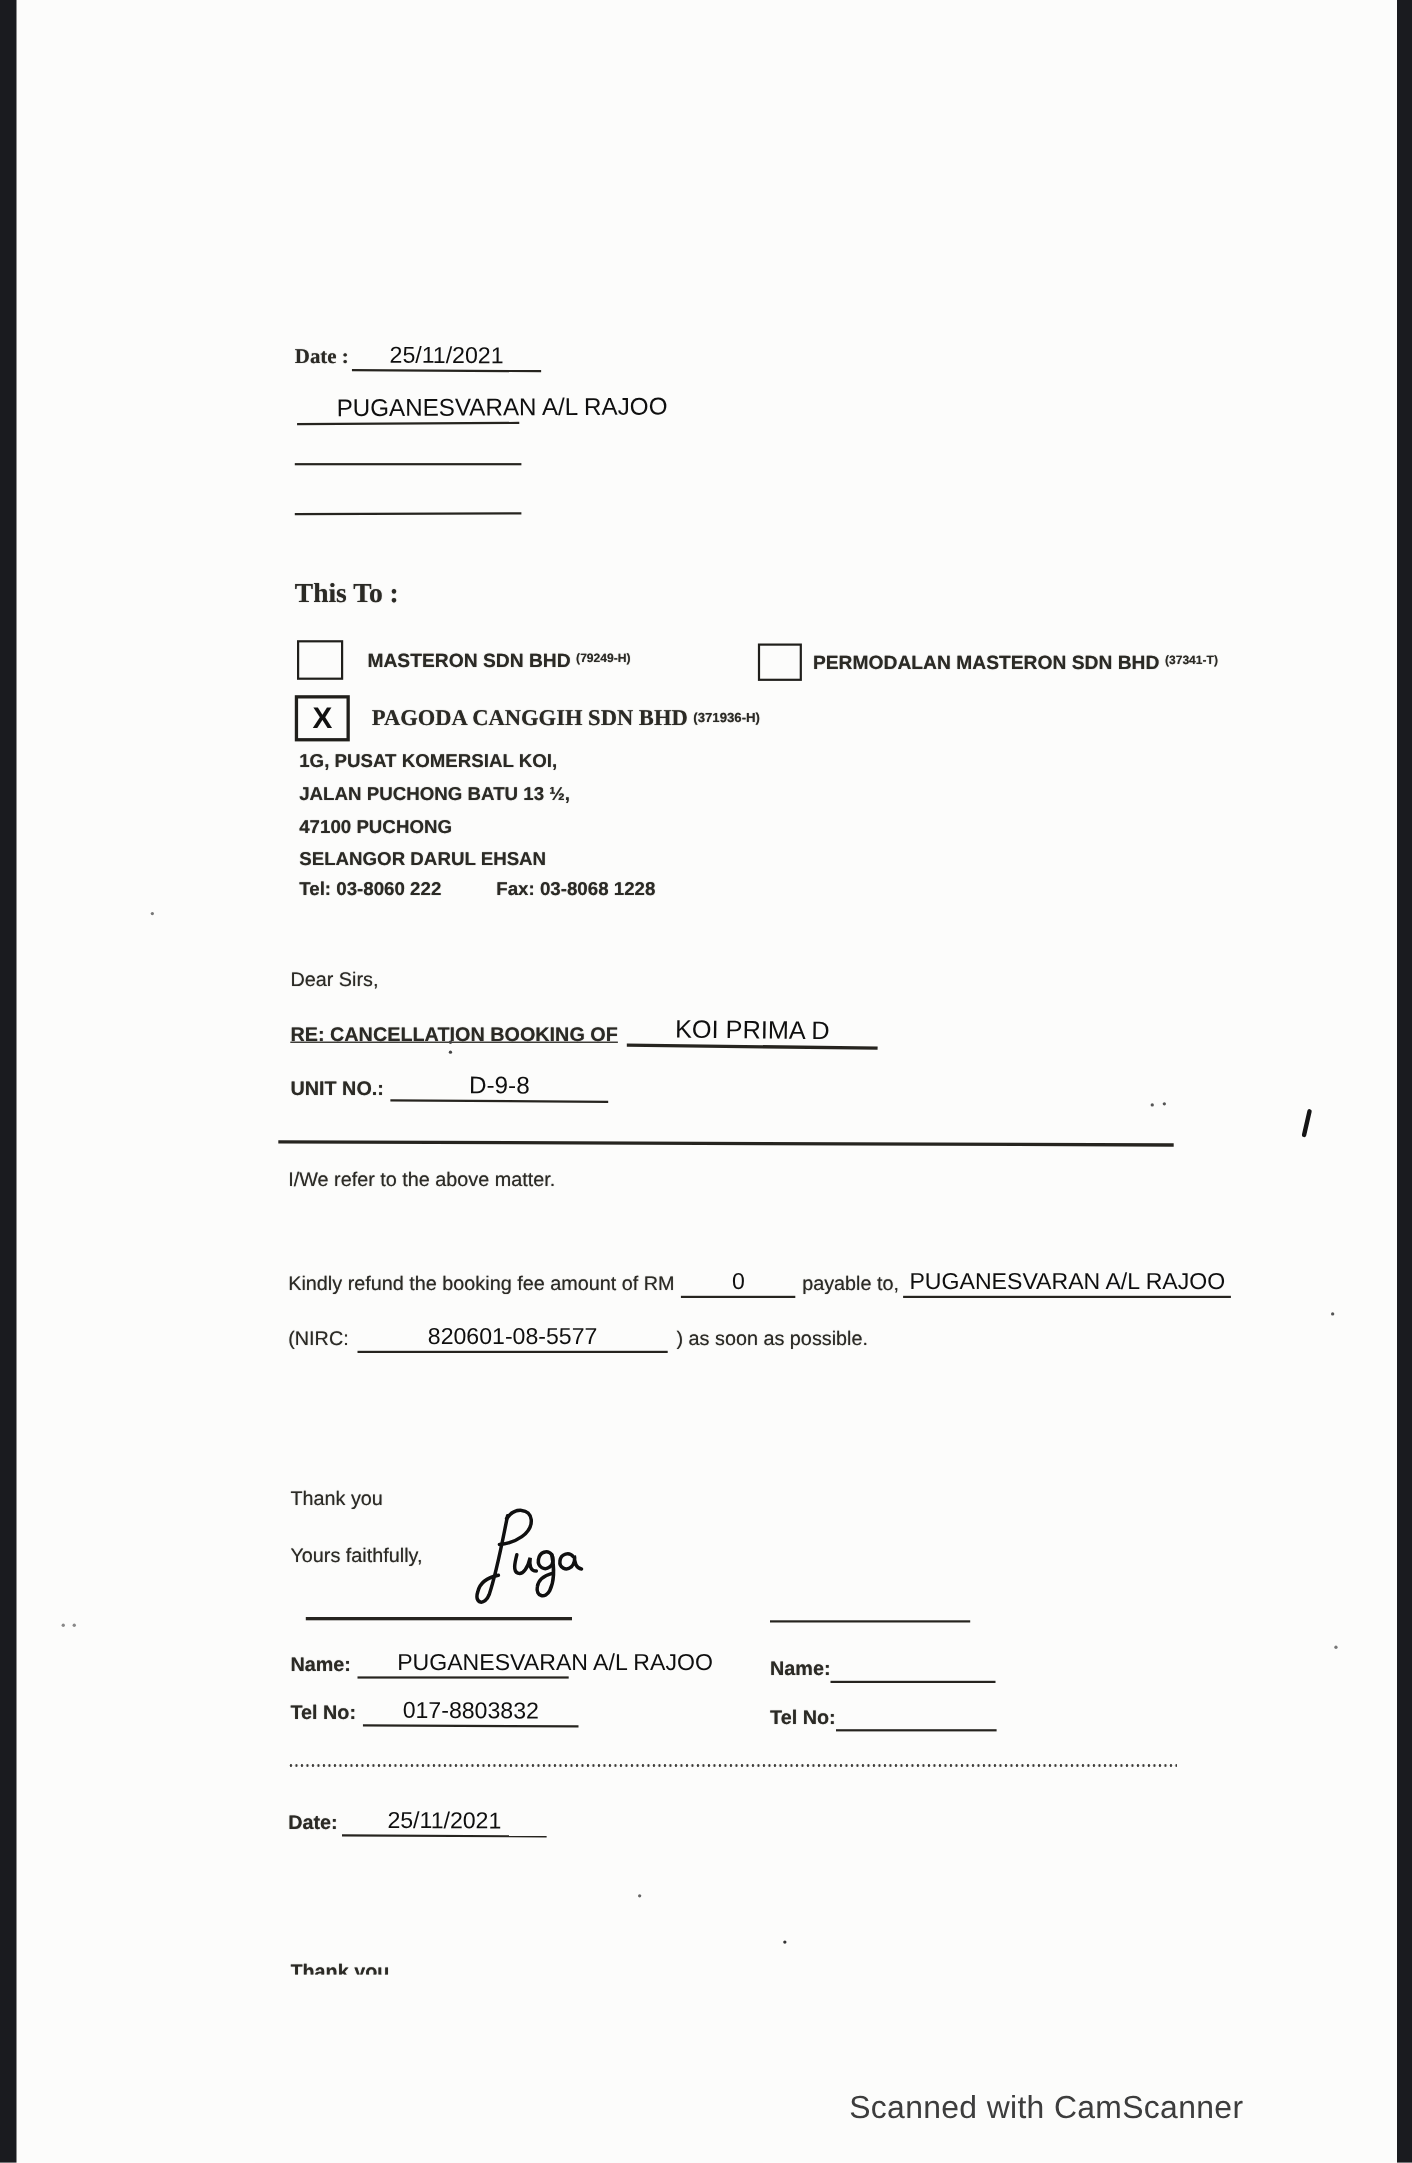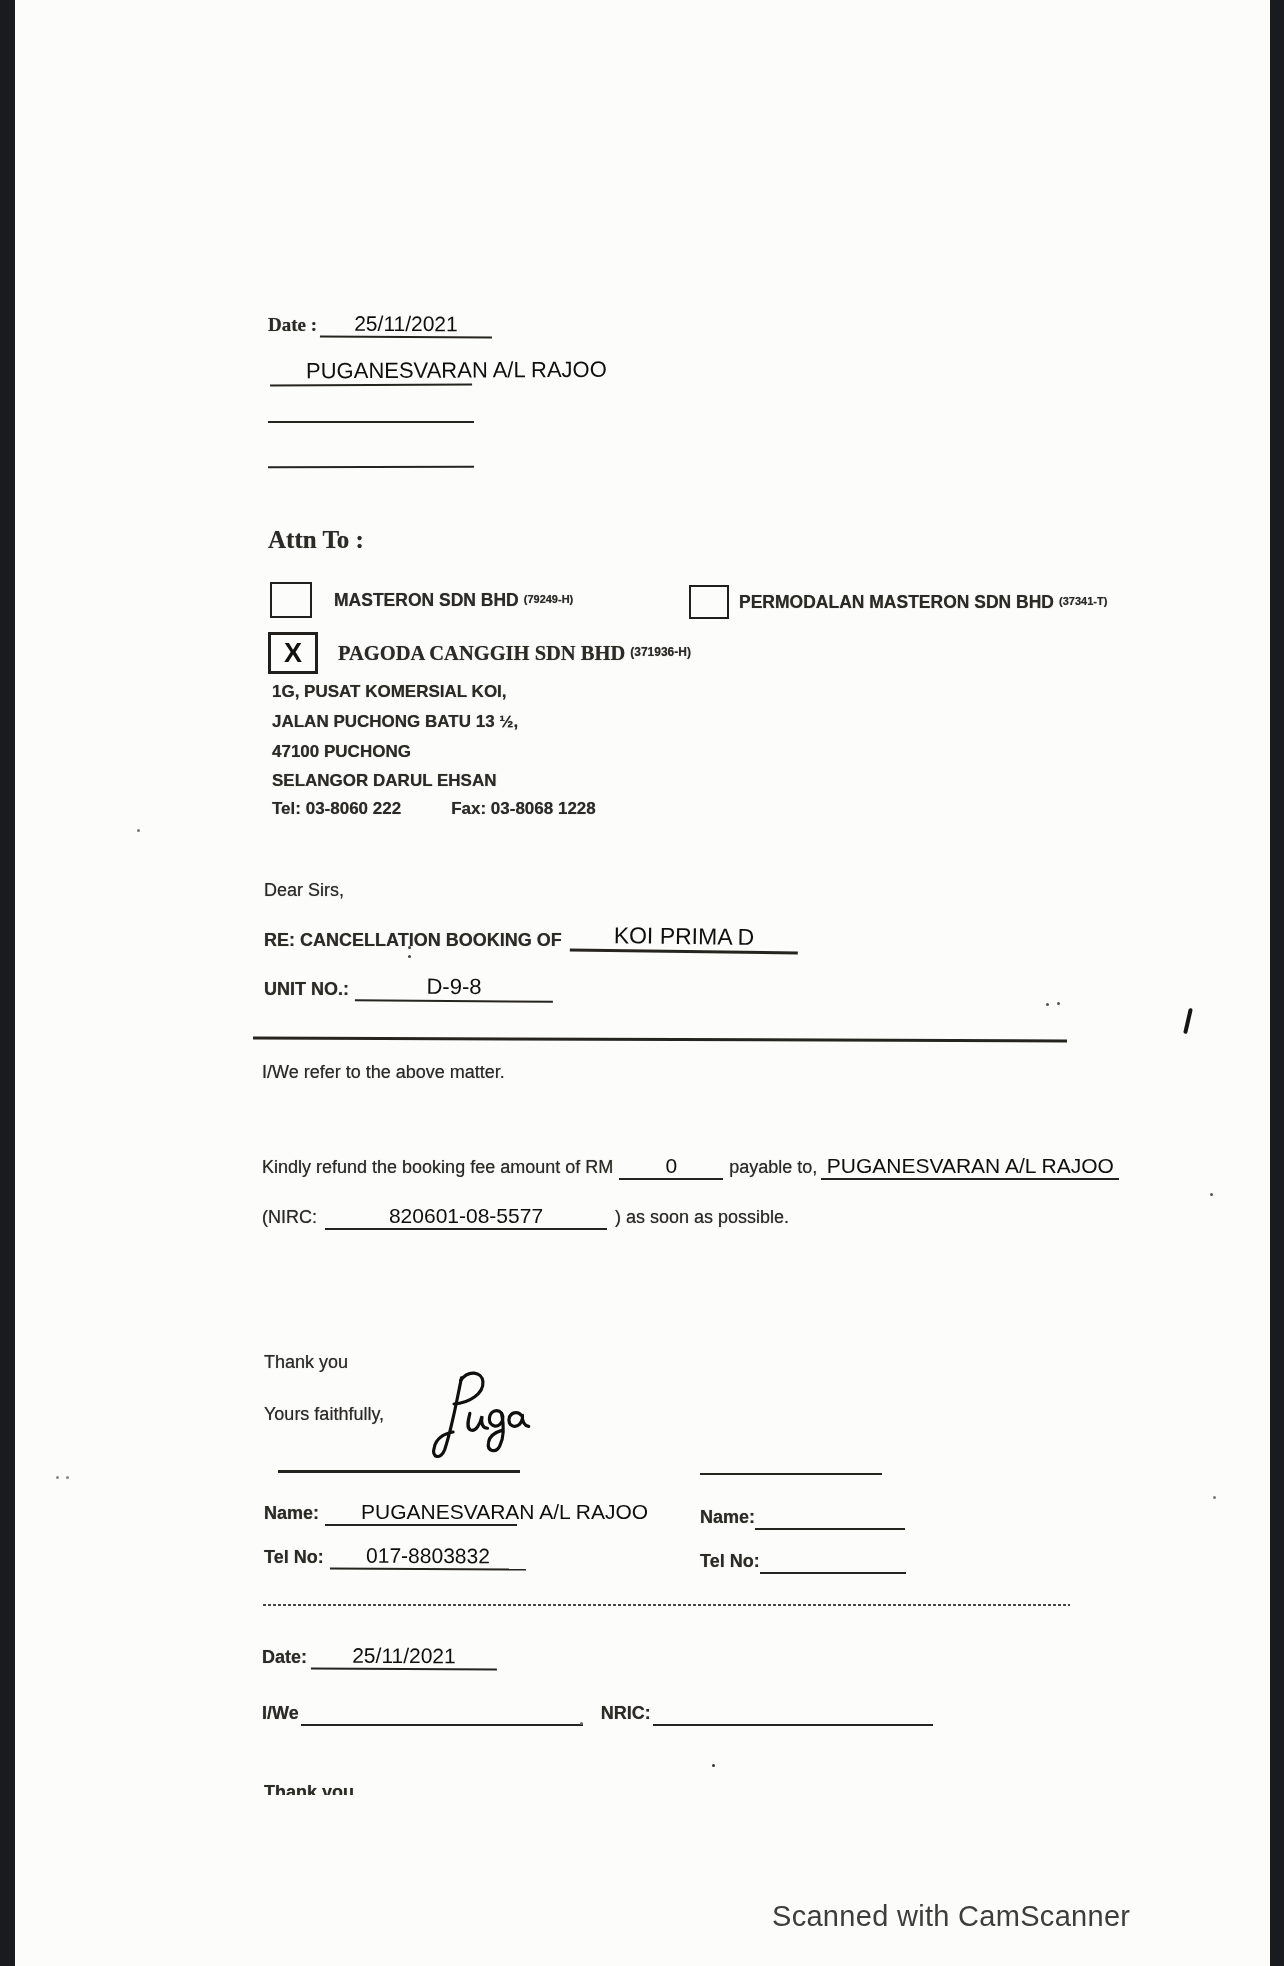--- a/index.html
+++ b/index.html
@@ -53,21 +53,21 @@
   <div class="row" style="left:270px;top:356px;">
     <span class="fill fl big" style="width:202px;transform:rotate(-0.3deg);">
       <span>PUGANESVARAN A/L RAJOO</span>
     </span>
   </div>
 
   <div class="line" style="left:268px;top:421px;width:206px;"></div>
   <div class="line" style="left:268px;top:466px;width:206px;transform:rotate(-0.2deg);"></div>
 
   <div class="row" style="left:268px;top:526px;">
-    <span class="printed serif" style="font-size:25px;font-weight:700;">Attn To :</span>
+    <span class="printed serif" style="font-size:25px;font-weight:700;">This To :</span>
   </div>
 
   <div class="row" style="left:270px;top:582px;align-items:center;">
     <span class="cbx" style="width:38px;height:32px;">
       <span></span>
     </span>
     <span class="printed" style="font-size:17.5px;font-weight:600;margin-left:22px;">MASTERON SDN BHD</span>
     <span class="printed reg">(79249-H)</span>
   </div>
 
@@ -102,21 +102,21 @@
   <div class="row" style="left:272px;top:799px;">
     <span class="printed" style="font-size:17px;font-weight:600;">Tel: 03-8060 222</span>
     <span class="printed" style="font-size:17px;font-weight:600;margin-left:50px;">Fax: 03-8068 1228</span>
   </div>
 
   <div class="row" style="left:264px;top:880px;">
     <span class="printed body-txt">Dear Sirs,</span>
   </div>
 
   <div class="row" style="left:264px;top:922px;">
-    <span class="printed lbl" style="padding-bottom:2px;">RE: CANCELLATION BOOKING OF</span>
+    <span class="printed lbl" style="padding-bottom:2px;text-decoration:underline;">RE: CANCELLATION BOOKING OF</span>
     <span class="fill big" style="width:228px;margin-left:8px;transform:rotate(0.7deg);border-bottom-width:3px;">
       <span style="font-size:23px;">KOI PRIMA D</span>
     </span>
   </div>
 
   <div class="row" style="left:264px;top:972px;">
     <span class="printed lbl" style="padding-bottom:2px;">UNIT NO.:</span>
     <span class="fill" style="width:198px;margin-left:6px;transform:rotate(0.4deg);">
       <span style="font-size:22px;">D-9-8</span>
     </span>
@@ -200,30 +200,20 @@
 
   <div class="dotted" style="left:262px;top:1603px;width:808px;"></div>
 
   <div class="row" style="left:262px;top:1640px;">
     <span class="printed lbl" style="padding-bottom:2px;">Date:</span>
     <span class="fill" style="width:186px;margin-left:4px;transform:rotate(0.3deg);">
       <span>25/11/2021</span>
     </span>
   </div>
 
-  <div class="row" style="left:262px;top:1696px;">
-    <span class="printed lbl" style="padding-bottom:2px;">I/We</span>
-    <span class="fill" style="width:282px;margin-left:2px;">
-        <span></span>
-      </span>
-    <span class="printed lbl" style="padding-bottom:2px;margin-left:18px;">NRIC:</span>
-    <span class="fill" style="width:280px;margin-left:2px;">
-        <span></span>
-      </span>
-  </div>
 
 
   <div class="cutoff" style="left:264px;top:1782px;width:120px;">
     <span class="printed lbl">Thank you</span>
   </div>
 
   <div class="speck" style="left:1046px;top:1003px;width:3px;height:3px;"></div>
   <div class="speck" style="left:1057px;top:1002px;width:3px;height:3px;"></div>
   <div style="position:absolute;left:1186px;top:1008px;width:4px;height:26px;background:#151515;border-radius:2px;transform:rotate(13deg);"></div>
   <div class="speck" style="left:408px;top:946px;width:3px;height:3px;background:#444;box-shadow:0 9px 0 #444;"></div>

